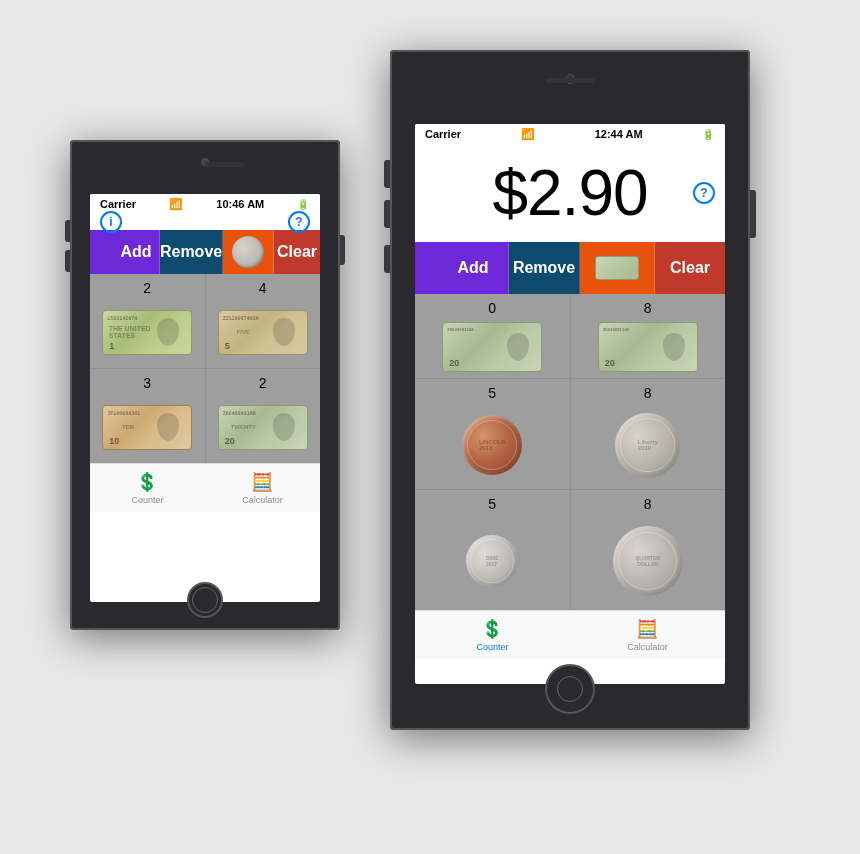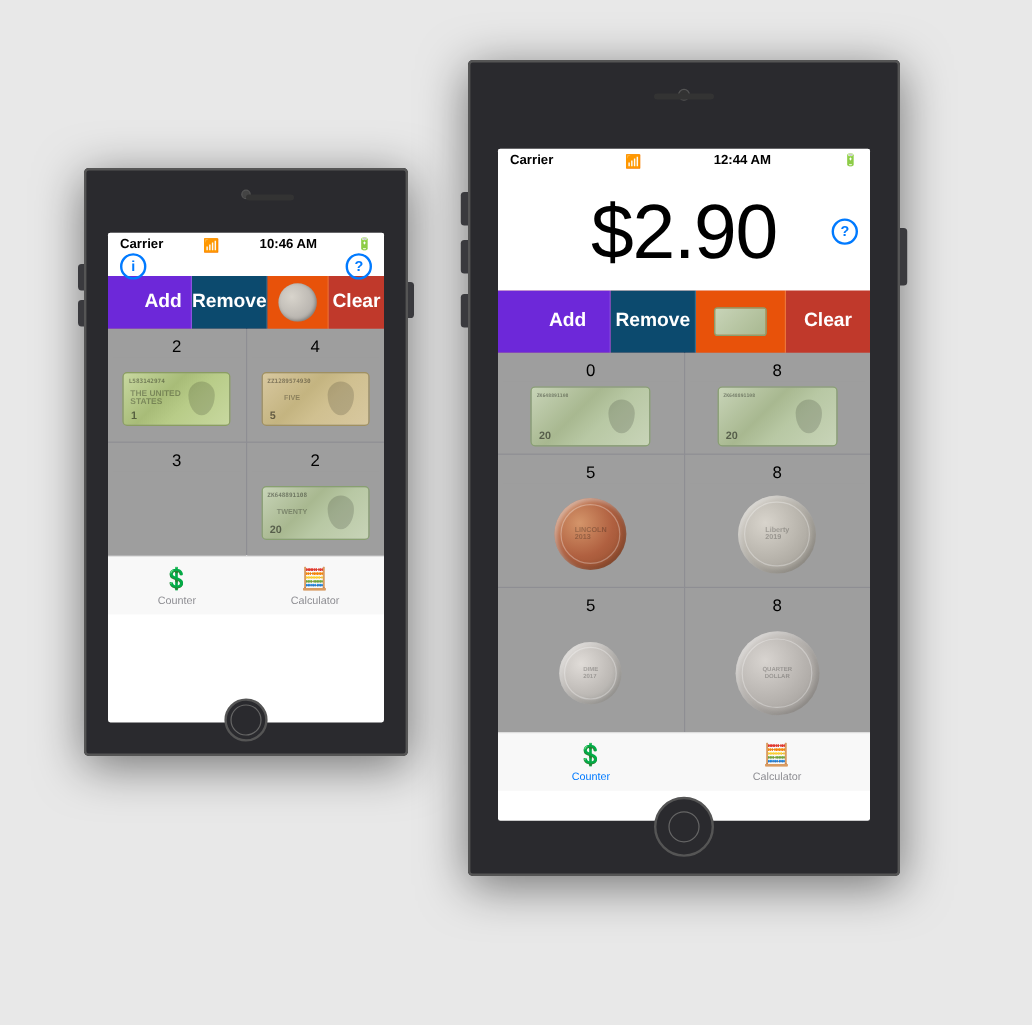--- a/index.html
+++ b/index.html
@@ -482,20 +482,28 @@
               <div class="bill-serial">ZZ1289574930</div>
               <div class="bill-portrait"></div>
               <div class="bill-denom">5</div>
               <div style="position:absolute;top:50%;left:28%;transform:translate(-50%,-50%);font-size:6px;color:rgba(0,0,0,0.3);font-weight:700;">FIVE</div>
             </div>
           </div>
         </div>
 
         <div class="currency-cell">
           <div class="cell-count">3</div>
+          <div class="cell-image-area">
+            <div class="bill bill-10">
+              <div class="bill-serial">JF100684301</div>
+              <div class="bill-portrait"></div>
+              <div class="bill-denom">10</div>
+              <div style="position:absolute;top:50%;left:28%;transform:translate(-50%,-50%);font-size:6px;color:rgba(0,0,0,0.3);font-weight:700;">TEN</div>
+            </div>
+          </div>
         </div>
 
         <div class="currency-cell">
           <div class="cell-count">2</div>
           <div class="cell-image-area">
             <div class="bill bill-20">
               <div class="bill-serial">ZK648891108</div>
               <div class="bill-portrait"></div>
               <div class="bill-denom">20</div>
               <div style="position:absolute;top:50%;left:28%;transform:translate(-50%,-50%);font-size:6px;color:rgba(0,0,0,0.3);font-weight:700;">TWENTY</div>

